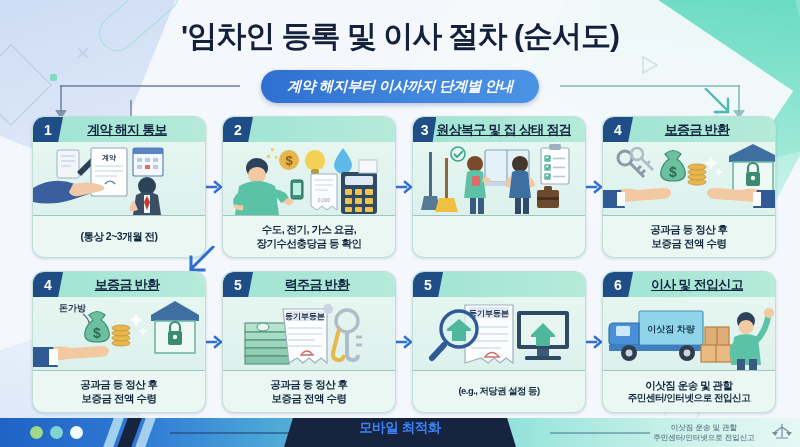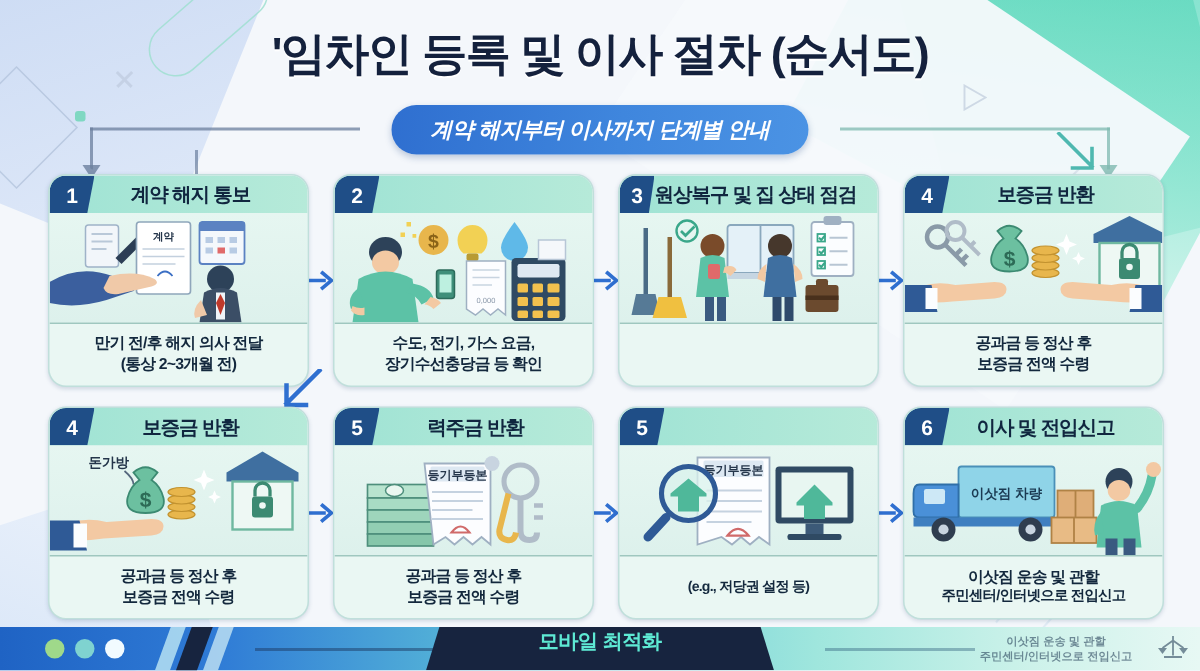--- a/index.html
+++ b/index.html
@@ -79,21 +79,21 @@
   }
   .numBadge{
     width:30px;height:25px;background:#1f4e87;color:#fff;
     display:flex;align-items:center;justify-content:center;
     font-size:14px;font-weight:bold;
     border-top-left-radius:11px;
     clip-path:polygon(0 0,100% 0,84% 100%,0 100%);
   }
   .cardTitle{
     flex:1;text-align:center;font-size:13px;font-weight:bold;color:#10263f;
-    letter-spacing:-.7px;padding-right:14px;white-space:nowrap;
+    letter-spacing:-.7px;padding-right:14px;white-space:nowrap;text-decoration:underline;
   }
   .illo{
     height:73px;position:relative;background:linear-gradient(180deg,#e6f6f1 0%,#ddf1ec 100%);
     border-bottom:1.5px solid #9fc7bf;overflow:hidden;
   }
   .cardCaption{
     height:41px;display:flex;flex-direction:column;align-items:center;justify-content:center;
     font-size:10.5px;font-weight:bold;color:#13283d;letter-spacing:-.5px;line-height:1.28;
     text-align:center;padding:0 4px;
   }
@@ -114,21 +114,21 @@
     overflow:hidden;
   }
   .fDots{position:absolute;left:30px;top:8px;display:flex;gap:7px;}
   .fDots i{width:13px;height:13px;border-radius:50%;display:block;}
   .fSlash{position:absolute;top:-4px;width:10px;height:40px;transform:skewX(-20deg);}
   #footBanner{
     position:absolute;left:50%;transform:translateX(-50%);bottom:0;
     width:232px;height:39px;background:#17243f;
     clip-path:polygon(12px 0,calc(100% - 12px) 0,100% 100%,0 100%);
     display:flex;align-items:center;justify-content:center;
-    color:#5eead4;font-size:13.5px;font-weight:bold;letter-spacing:-.4px;
+    color:#3b82f6;font-size:13.5px;font-weight:bold;letter-spacing:-.4px;
   }
   .fLineL{position:absolute;left:170px;top:14px;width:120px;height:1.5px;background:#1b3a63;opacity:.5;}
   .fLineR{position:absolute;right:150px;top:14px;width:100px;height:1.5px;background:#2a5a78;opacity:.4;}
   #footRight{
     position:absolute;right:8px;top:2px;width:152px;height:26px;
     display:flex;align-items:center;gap:4px;opacity:.55;
   }
   #footRightText{font-size:7.5px;font-weight:bold;color:#1b3550;line-height:1.3;text-align:center;flex:1;}
   #footRightText span{display:block;white-space:nowrap;}
   .scales{flex:0 0 auto;}
@@ -216,21 +216,20 @@
         <path d="M0 46 q20 -12 42 -4 l14 5 q4 2 0 5 l-18 6 q-20 6 -38 2 Z" fill="#3b5f9e"></path>
         <path d="M40 42 q18 -4 30 2 q4 3 -2 5 l-22 5 q-8 1 -10 -4 Z" fill="#f0c9a8"></path>
         <ellipse cx="114" cy="44" rx="9" ry="9" fill="#2d4259"></ellipse>
         <path d="M103 53 q11 -6 22 0 l3 20 h-28 Z" fill="#3b4e66"></path>
         <rect x="111" y="53" width="6" height="18" fill="#eef3f8"></rect>
         <path d="M114 54 l3 6 l-3 8 l-3 -8 Z" fill="#c0392b"></path>
         <path d="M101 58 q-6 6 -4 12 l8 -2 Z" fill="#f0c9a8"></path>
       </svg>
     </div>
     <div class="cardCaption">
-      <span>만기 전/후 해지 의사 전달</span>
       <span>(통상 2~3개월 전)</span>
     </div>
   </div>
 
   <div class="hArrow">
     <svg width="16" height="14" viewBox="0 0 16 14">
         <path d="M0 7 H10 M9 2 L15 7 L9 12" fill="none" stroke="#2f6fd0" stroke-width="2.4" stroke-linecap="square"></path>
       </svg>
   </div>
 

